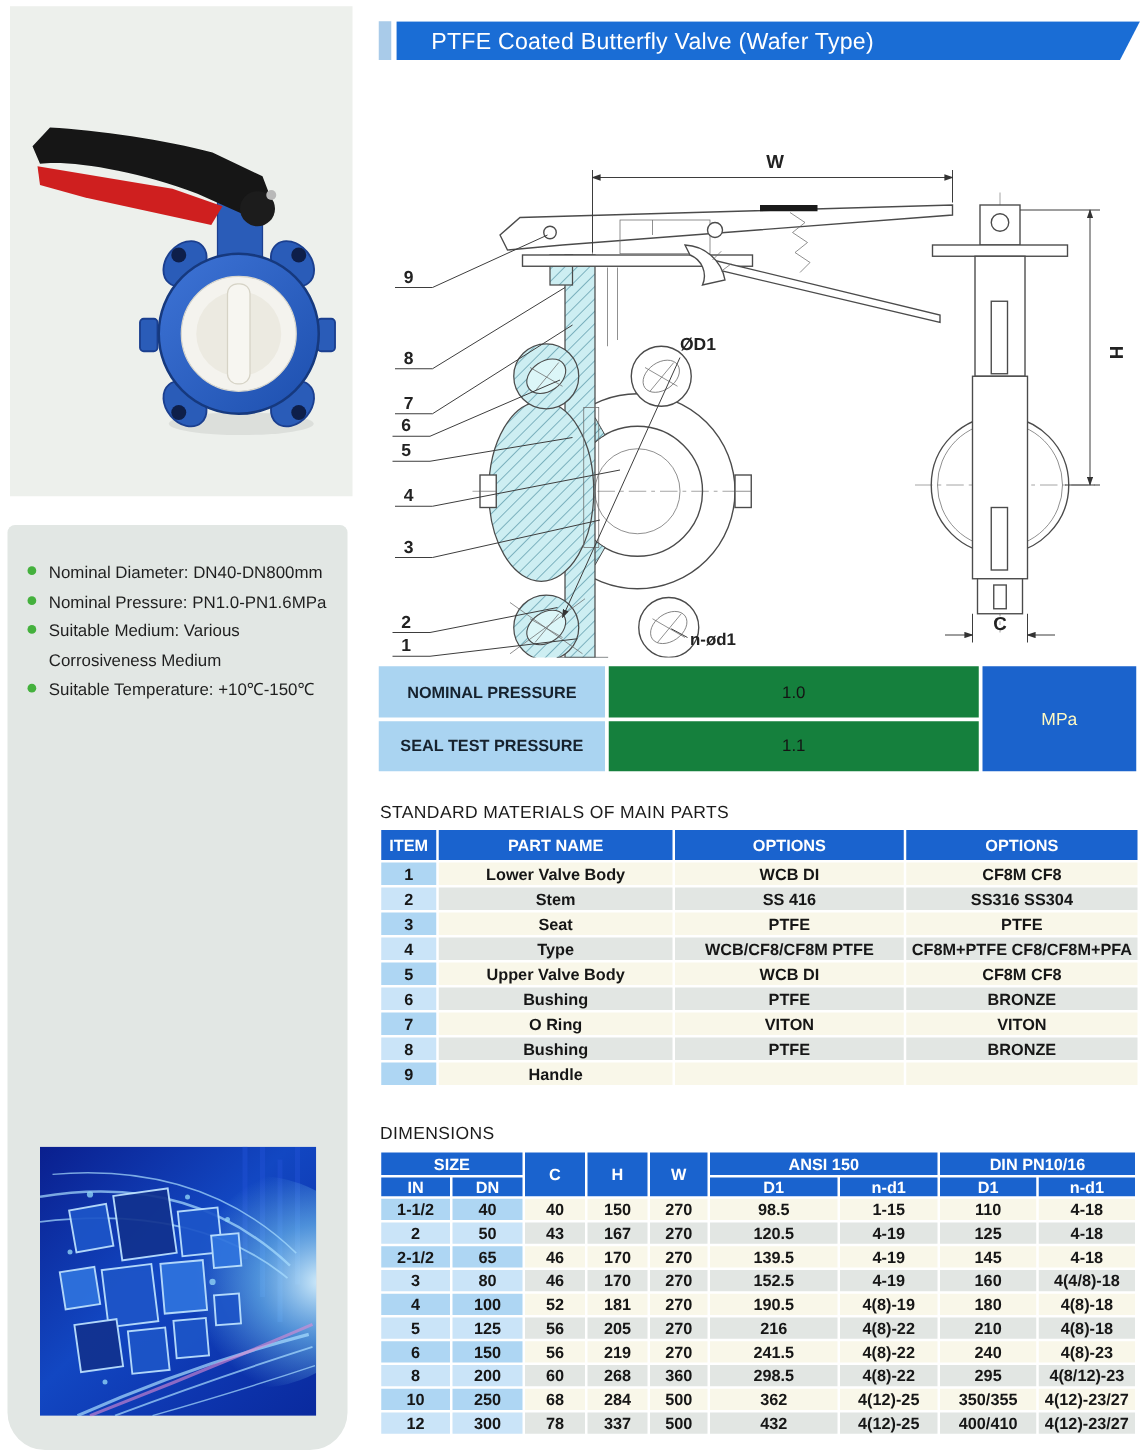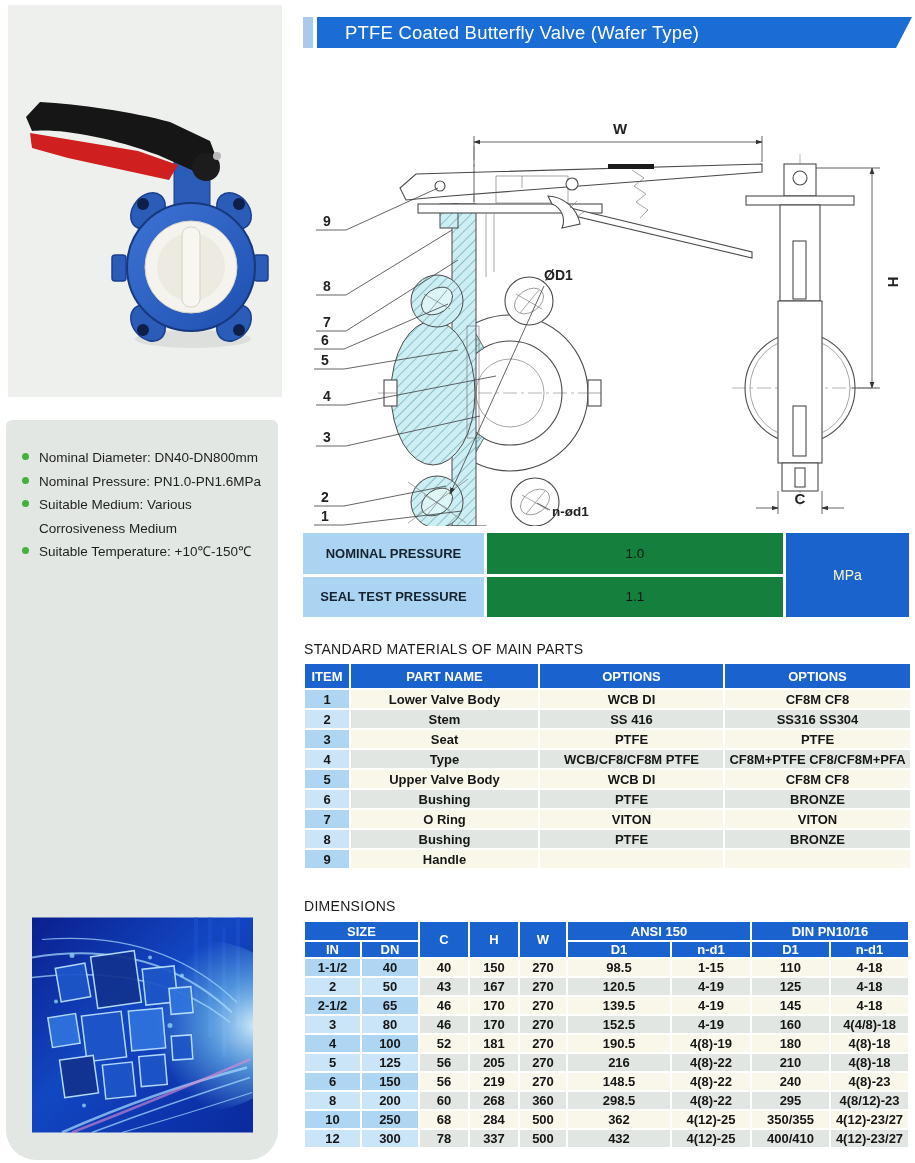--- a/index.html
+++ b/index.html
@@ -516,21 +516,21 @@
           <td>4(8)-22</td>
           <td>210</td>
           <td>4(8)-18</td>
         </tr>
     <tr class="cream">
           <td class="key">6</td>
           <td class="key">150</td>
           <td>56</td>
           <td>219</td>
           <td>270</td>
-          <td>148.5</td>
+          <td>241.5</td>
           <td>4(8)-22</td>
           <td>240</td>
           <td>4(8)-23</td>
         </tr>
     <tr class="gray">
           <td class="key">8</td>
           <td class="key">200</td>
           <td>60</td>
           <td>268</td>
           <td>360</td>

